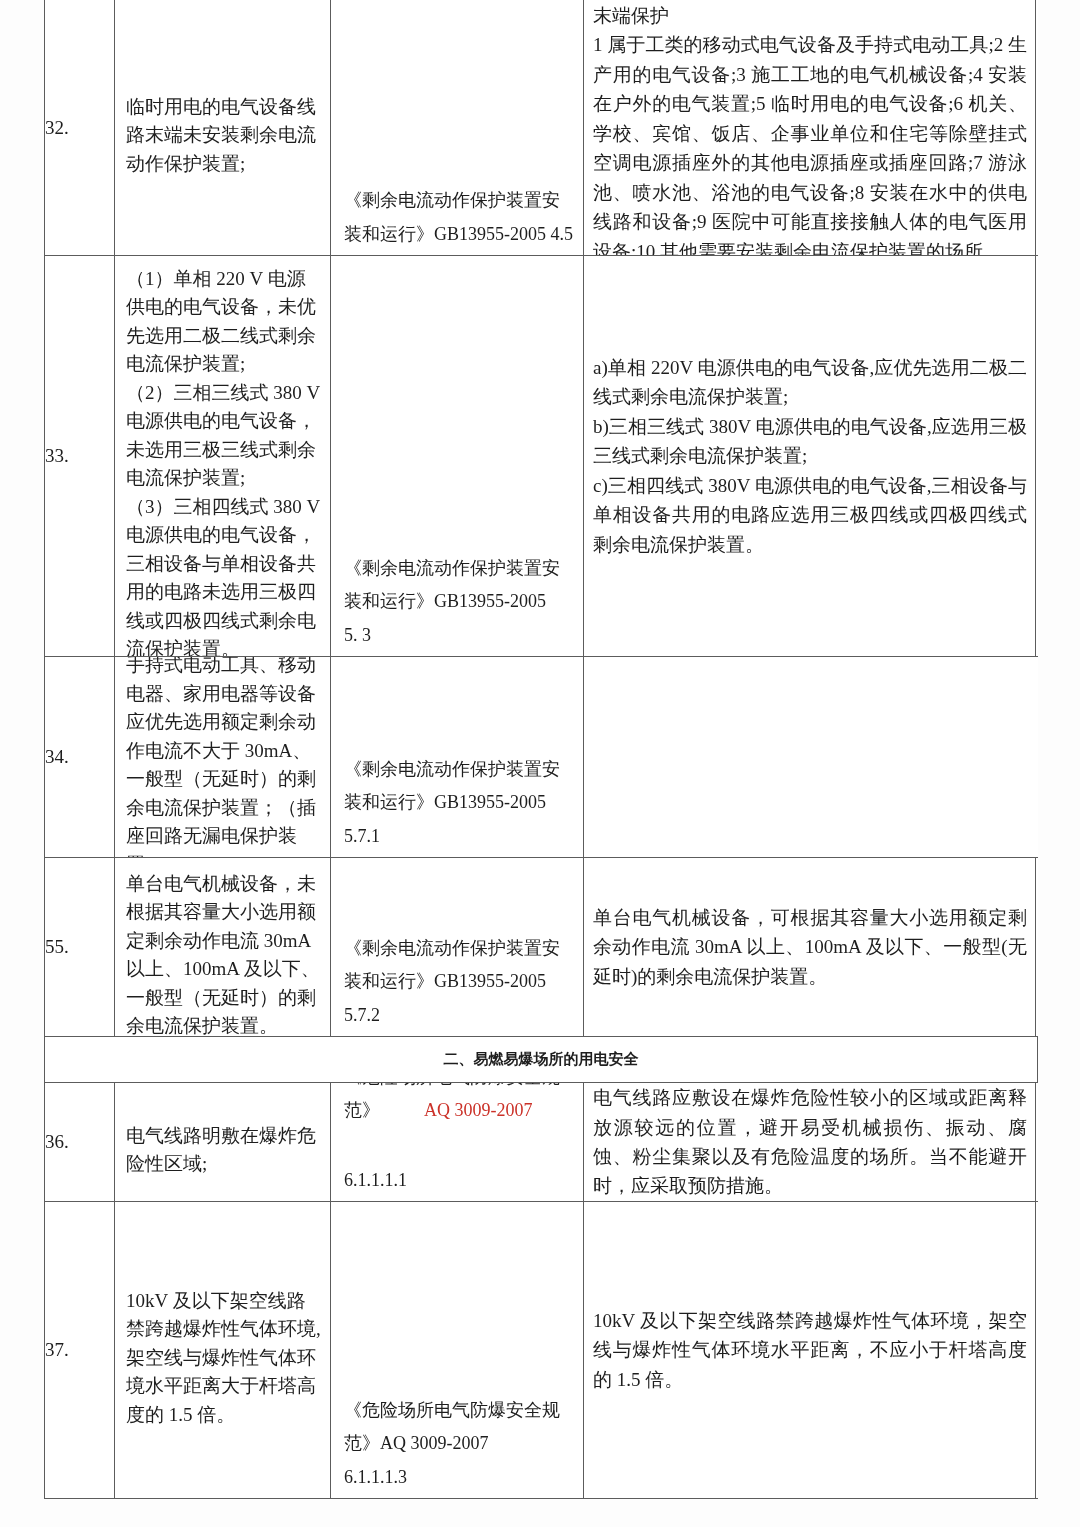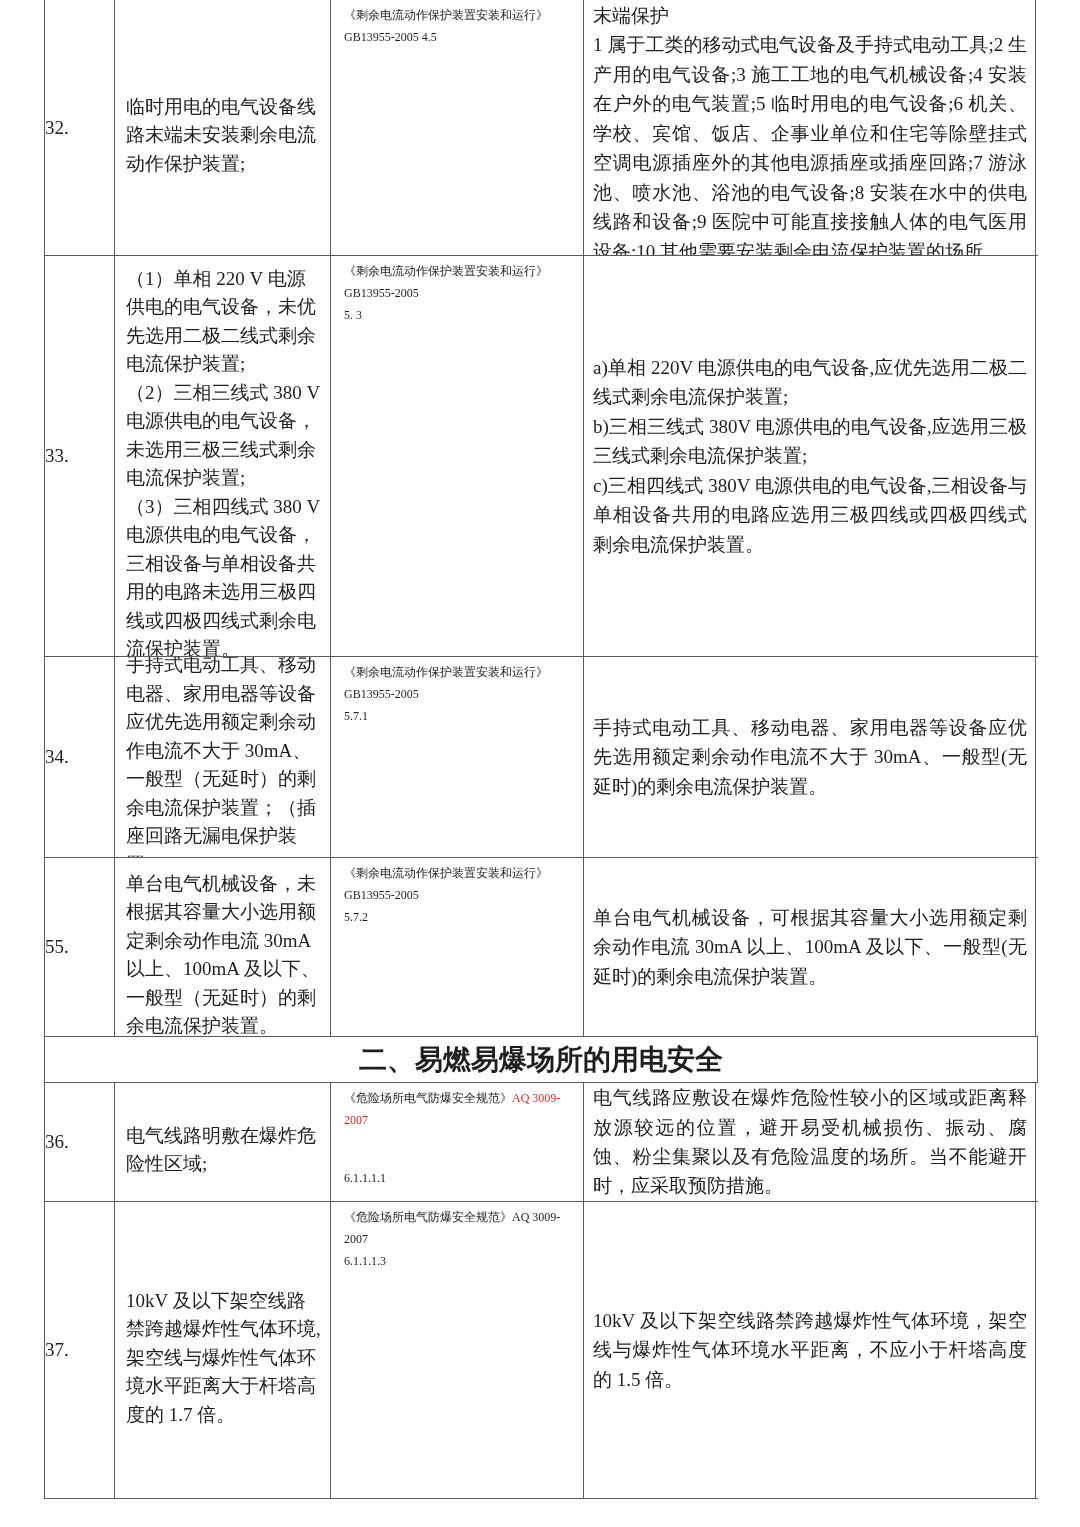--- a/index.html
+++ b/index.html
@@ -35,42 +35,42 @@
   .num{
     display:flex;align-items:center;justify-content:flex-start;
     font-size:19px;
   }
   .issue{
     display:flex;align-items:center;
     padding:20px 9px 4px 11px;
     font-size:19px;line-height:1.5;
   }
   .std{
-    display:flex;align-items:flex-start;
+    display:flex;align-items:flex-end;
     padding:4px 8px 4px 13px;
-    font-size:12px;line-height:1.85;
+    font-size:18px;line-height:1.85;
   }
   .req{
     display:flex;align-items:center;
     padding:4px 8px 4px 9px;
     font-size:19px;line-height:1.55;
   }
   .req .txt{text-align:justify;}
   .top-align{align-items:flex-start;padding-top:1px;}
   .txt{white-space:pre-line;display:block;width:100%;}
-  .code-red{color:var(--red);}
+  .code-red{color:var(--red);margin-left:44px;}
   .clause{display:block;margin-top:36px;}
   .section-row{
     display:flex;align-items:center;justify-content:center;
     border-bottom:1px solid var(--border);
     border-right:1px solid var(--border);
     box-sizing:border-box;
   }
   .section-title{
-    font-weight:bold;font-size:28px;
+    font-weight:bold;font-size:15px;
   }
 </style>
 </head>
 <body>
 
 <div class="doc-table">
 
   <div class="trow" style="height:255px;">
     <div class="cell num">
       <span class="txt">32.</span>
@@ -111,23 +111,20 @@
     <div class="cell num">
       <span class="txt">34.</span>
     </div>
     <div class="cell issue">
       <span class="txt">手持式电动工具、移动电器、家用电器等设备应优先选用额定剩余动作电流不大于 30mA、一般型（无延时）的剩余电流保护装置；（插座回路无漏电保护装置）;</span>
     </div>
     <div class="cell std">
       <span class="txt">《剩余电流动作保护装置安装和运行》GB13955-2005
 5.7.1</span>
     </div>
-    <div class="cell req">
-      <span class="txt">手持式电动工具、移动电器、家用电器等设备应优先选用额定剩余动作电流不大于 30mA、一般型(无延时)的剩余电流保护装置。</span>
-    </div>
   </div>
 
   <div class="trow" style="height:178px;">
     <div class="cell num">
       <span class="txt">55.</span>
     </div>
     <div class="cell issue">
       <span class="txt">单台电气机械设备，未根据其容量大小选用额定剩余动作电流 30mA 以上、100mA 及以下、一般型（无延时）的剩余电流保护装置。</span>
     </div>
     <div class="cell std">
@@ -156,21 +153,21 @@
     <div class="cell req">
       <span class="txt">电气线路应敷设在爆炸危险性较小的区域或距离释放源较远的位置，避开易受机械损伤、振动、腐蚀、粉尘集聚以及有危险温度的场所。当不能避开时，应采取预防措施。</span>
     </div>
   </div>
 
   <div class="trow" style="height:296px;">
     <div class="cell num">
       <span class="txt">37.</span>
     </div>
     <div class="cell issue">
-      <span class="txt">10kV 及以下架空线路禁跨越爆炸性气体环境, 架空线与爆炸性气体环境水平距离大于杆塔高度的 1.7 倍。</span>
+      <span class="txt">10kV 及以下架空线路禁跨越爆炸性气体环境, 架空线与爆炸性气体环境水平距离大于杆塔高度的 1.5 倍。</span>
     </div>
     <div class="cell std">
       <span class="txt">《危险场所电气防爆安全规范》AQ 3009-2007
 6.1.1.1.3</span>
     </div>
     <div class="cell req">
       <span class="txt">10kV 及以下架空线路禁跨越爆炸性气体环境，架空线与爆炸性气体环境水平距离，不应小于杆塔高度的 1.5 倍。</span>
     </div>
   </div>
 

